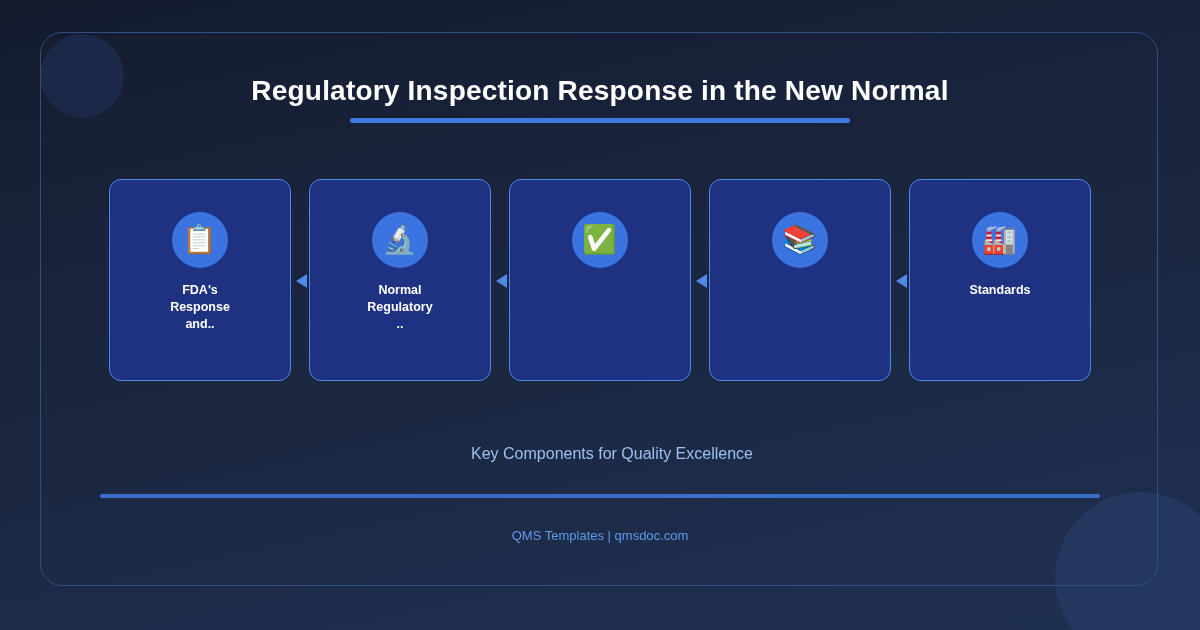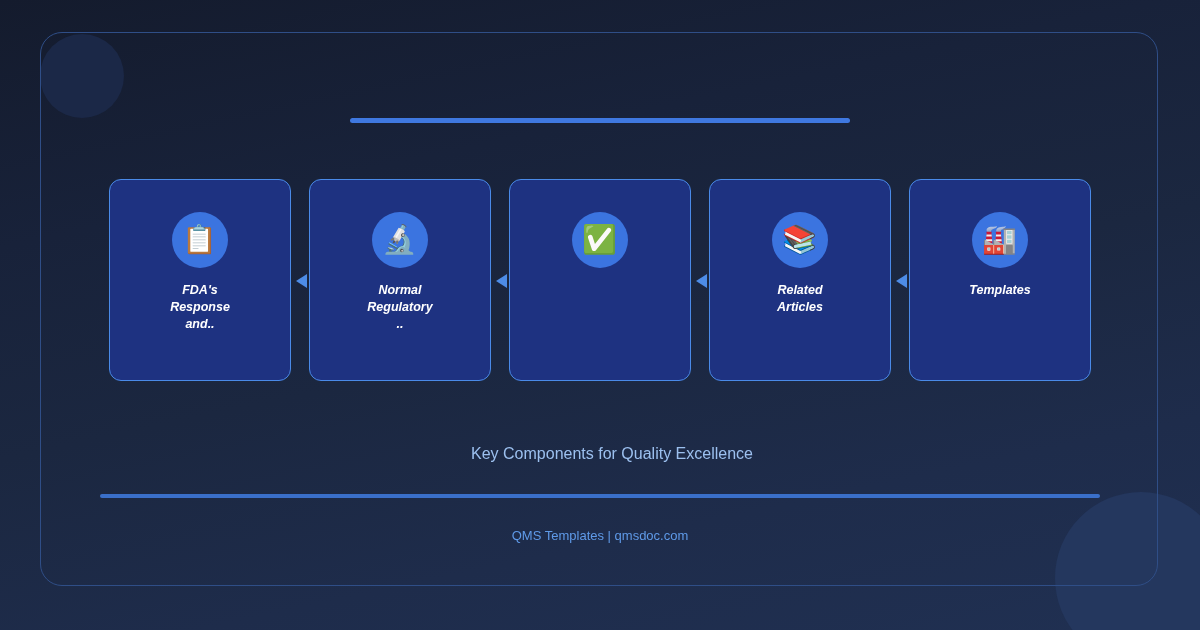--- a/index.html
+++ b/index.html
@@ -125,21 +125,20 @@
   }
   .card-label {
     margin-top: 14px;
     width: 140px;
     text-align: center;
     font-size: 12.5px;
     font-weight: bold;
     color: #ffffff;
     line-height: 17px;
     white-space: pre-line;
-    font-style: italic;
   }
 
   
   .connector {
     position: absolute;
     right: -7px;
     top: 95px;
     width: 0;
     height: 0;
     border-top: 7px solid transparent;
@@ -186,20 +185,23 @@
 </head>
 <body>
 
 <div class="canvas">
 
   <div class="deco-circle top-left"></div>
   <div class="deco-circle bottom-right"></div>
 
   <div class="frame"></div>
 
+  <div class="title-block">
+    <h1 class="title">Regulatory Inspection Response in the New Normal</h1>
+  </div>
   <div class="title-underline"></div>
 
   <div class="cards-row">
 
     <div class="card-slot">
       <div class="card">
         <div class="card-icon">📋</div>
         <div class="card-label">FDA's
 Response
 and..</div>
@@ -220,30 +222,28 @@
     <div class="card-slot">
       <div class="card">
         <div class="card-icon">✅</div>
       </div>
       <div class="connector"></div>
     </div>
 
     <div class="card-slot">
       <div class="card">
         <div class="card-icon">📚</div>
-        <div class="card-label">Related
-Articles</div>
       </div>
       <div class="connector"></div>
     </div>
 
     <div class="card-slot">
       <div class="card">
         <div class="card-icon">🏭</div>
-        <div class="card-label">Templates</div>
+        <div class="card-label">Standards</div>
       </div>
     </div>
 
   </div>
 
   <div class="subtitle">Key Components for Quality Excellence</div>
 
   <div class="divider"></div>
 
   <div class="footer">QMS Templates | qmsdoc.com</div>

